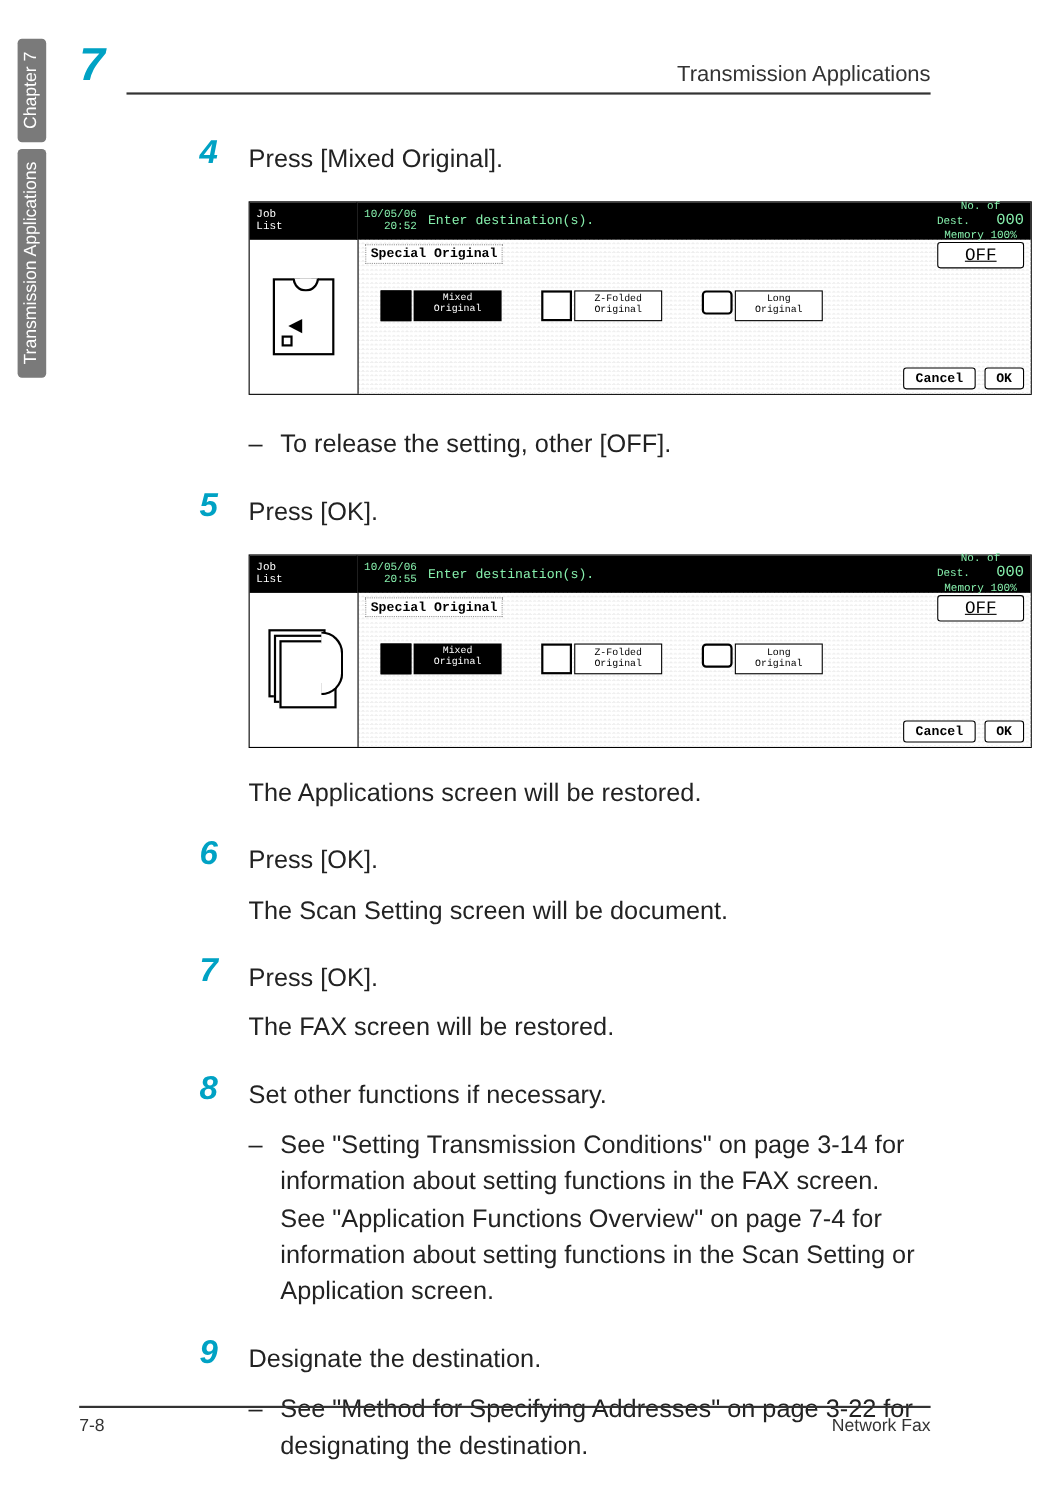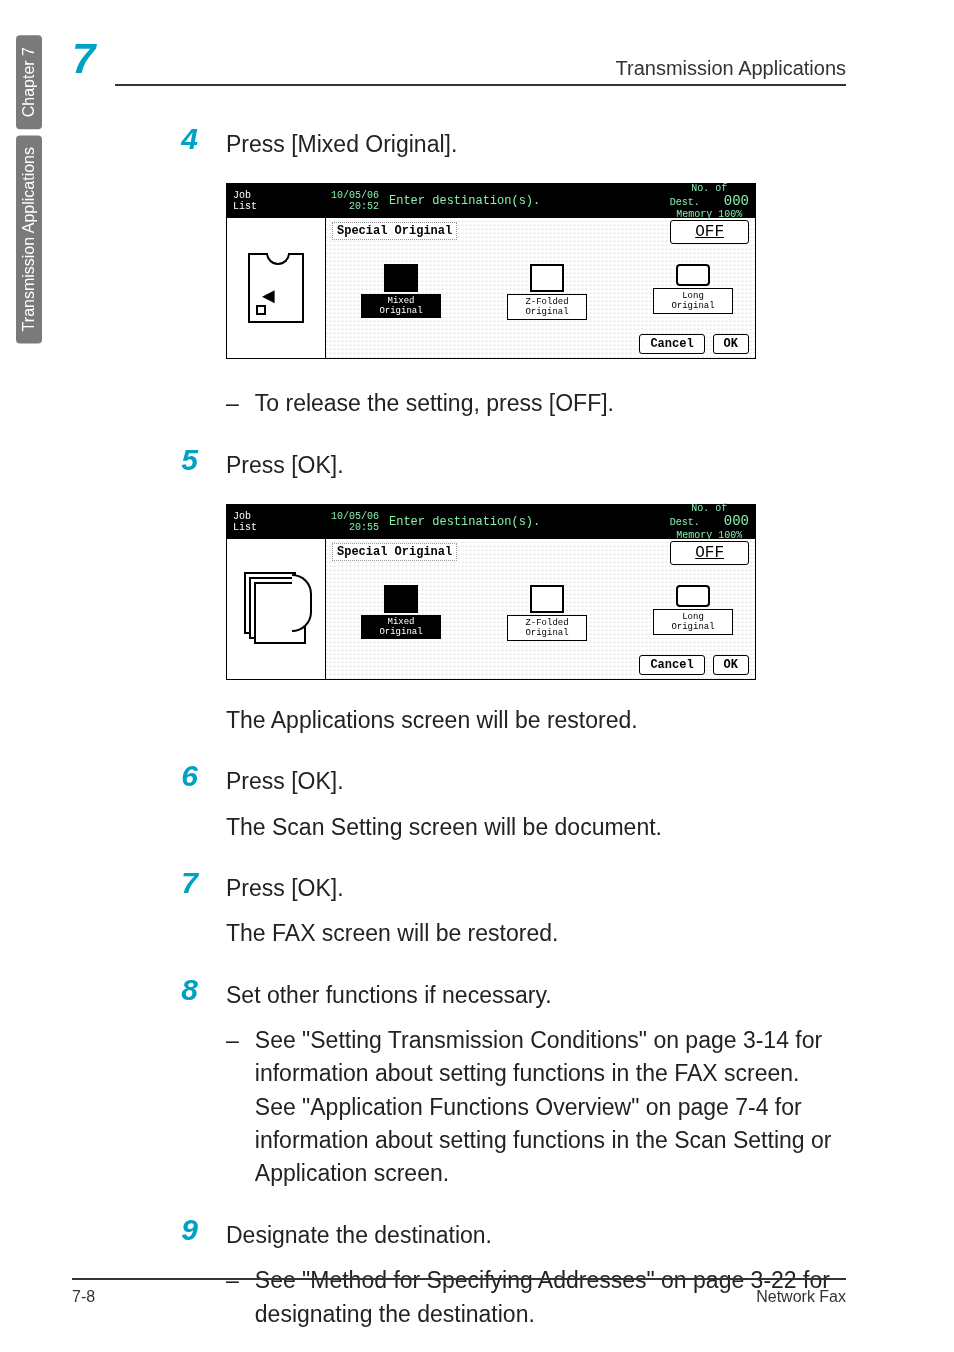--- a/index.html
+++ b/index.html
@@ -23,39 +23,39 @@
       background: #7a7a7a; color: #fff; font-size: 16px; padding: 12px 4px;
       border-radius: 4px; text-align: center;
     }
     .content { position: absolute; left: 158px; top: 122px; right: 108px; }
     .step { display: flex; gap: 28px; margin-bottom: 10px; }
     .step-num { font-size: 30px; font-weight: bold; color: #00a2c4; width: 40px; text-align: right; flex-shrink: 0; font-style: italic; }
     .step-body { flex: 1; font-size: 23px; line-height: 1.45; color: #222; padding-top: 6px; }
     .step-body p { margin-bottom: 12px; }
     .sub { display: flex; gap: 16px; margin: 4px 0 12px 0; }
     .dash { flex-shrink: 0; }
-    .screenshot { margin: 6px 16px 18px 68px; width: 530px; }
+    .screenshot { margin: 6px 16px 18px 68px; width: 712px; }
     .lcd { border: 1px solid #000; background: #fff; font-family: "Courier New", monospace; font-size: 12px; }
     .lcd-top { display: flex; height: 34px; }
     .lcd-tab { width: 98px; background: #000; color: #fff; display: flex; flex-direction: column; justify-content: center; padding-left: 6px; border-right: 1px solid #000; }
     .lcd-black { flex: 1; background: #000; color: #86efac; display: flex; align-items: center; justify-content: space-between; padding: 0 6px; }
     .lcd-black .left { font-size: 12px; }
     .lcd-black .right { text-align: center; font-size: 10px; line-height: 1.1; }
     .lcd-main { display: flex; height: 140px; position: relative; }
     .lcd-left { width: 98px; display: flex; align-items: center; justify-content: center; position: relative; }
     .lcd-panel {
       flex: 1; position: relative; padding: 6px;
       background-image: linear-gradient(45deg, #eee 25%, transparent 25%), linear-gradient(-45deg, #eee 25%, transparent 25%);
       background-size: 4px 4px;
       border-left: 1px solid #000;
     }
     .panel-title { position: absolute; top: 4px; left: 6px; background: #fff; padding: 1px 4px; border: 1px dotted #999; font-weight: bold; }
     .off-btn { position: absolute; top: 2px; right: 6px; background: #fff; border: 1px solid #000; padding: 2px 24px; font-size: 16px; border-radius: 3px; text-decoration: underline; }
     .row-icons { position: absolute; top: 46px; left: 20px; display: flex; gap: 36px; }
-    .ic { width: 110px; display: flex; flex-direction: column; align-items: center; gap: 2px; }
+    .ic { width: 110px; display: flex; flex-direction: row; gap: 2px; }
     .ic .glyph { width: 34px; height: 28px; border: 2px solid #000; background: #fff; position: relative; }
     .ic .glyph.inv { background: #000; }
     .ic .lbl { background: #000; color: #fff; font-size: 9px; padding: 2px 4px; text-align: center; min-width: 80px; }
     .ic.selected .glyph { background: #000; }
     .ic .lbl.wh { background: #fff; color: #000; border: 1px solid #000; }
     .cancel-row { position: absolute; bottom: 4px; right: 6px; display: flex; gap: 8px; }
     .cancel-row .btn { border: 1px solid #000; background: #fff; font-size: 12px; padding: 2px 10px; border-radius: 3px; font-weight: bold; }
     .doc-outline { width: 56px; height: 70px; border: 2px solid #000; position: relative; background: #fff; }
     .doc-outline .notch { position: absolute; top: -2px; left: 16px; width: 24px; height: 12px; border: 2px solid #000; border-top: none; border-radius: 0 0 12px 12px; background: #fff; }
     .doc-outline .arrow { position: absolute; top: 30px; left: 12px; font-size: 22px; font-weight: bold; }
@@ -148,21 +148,21 @@
           </div>
         </div>
       </div>
     </div>
 
     <div class="step">
       <div class="step-num"></div>
       <div class="step-body">
         <div class="sub">
           <span class="dash">–</span>
-          <span>To release the setting, press [OFF].</span>
+          <span>To release the setting, other [OFF].</span>
         </div>
       </div>
     </div>
 
     <div class="step">
       <div class="step-num">5</div>
       <div class="step-body">
         <p>Press [OK].</p>
       </div>
     </div>

